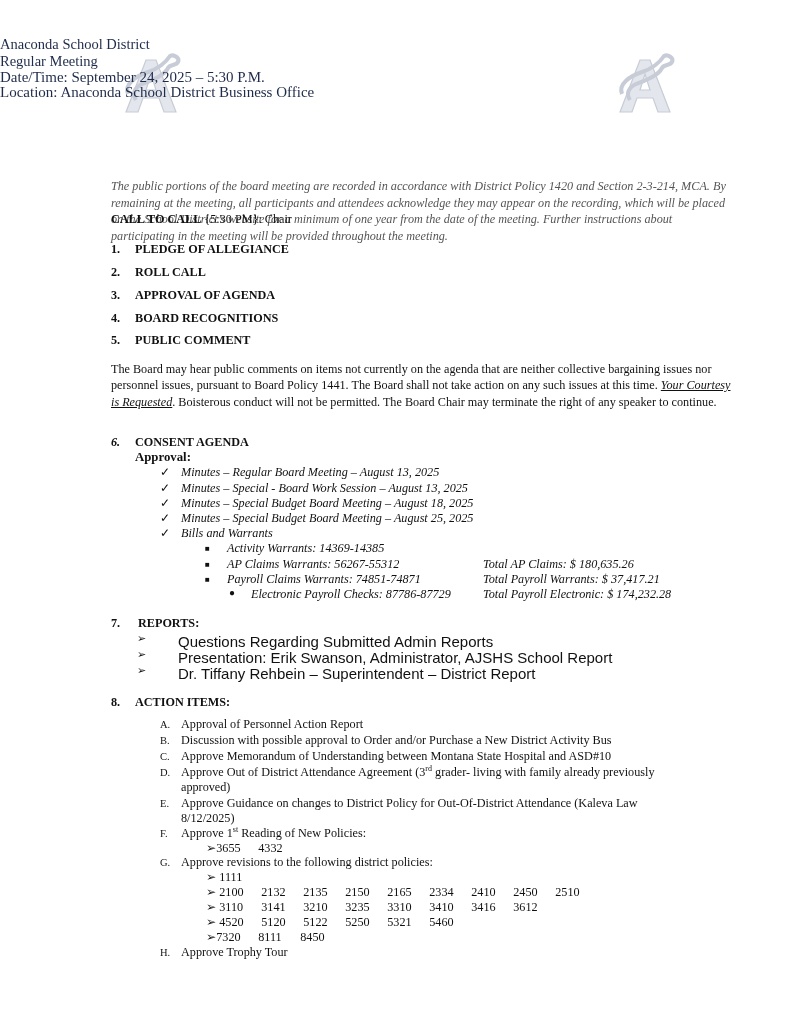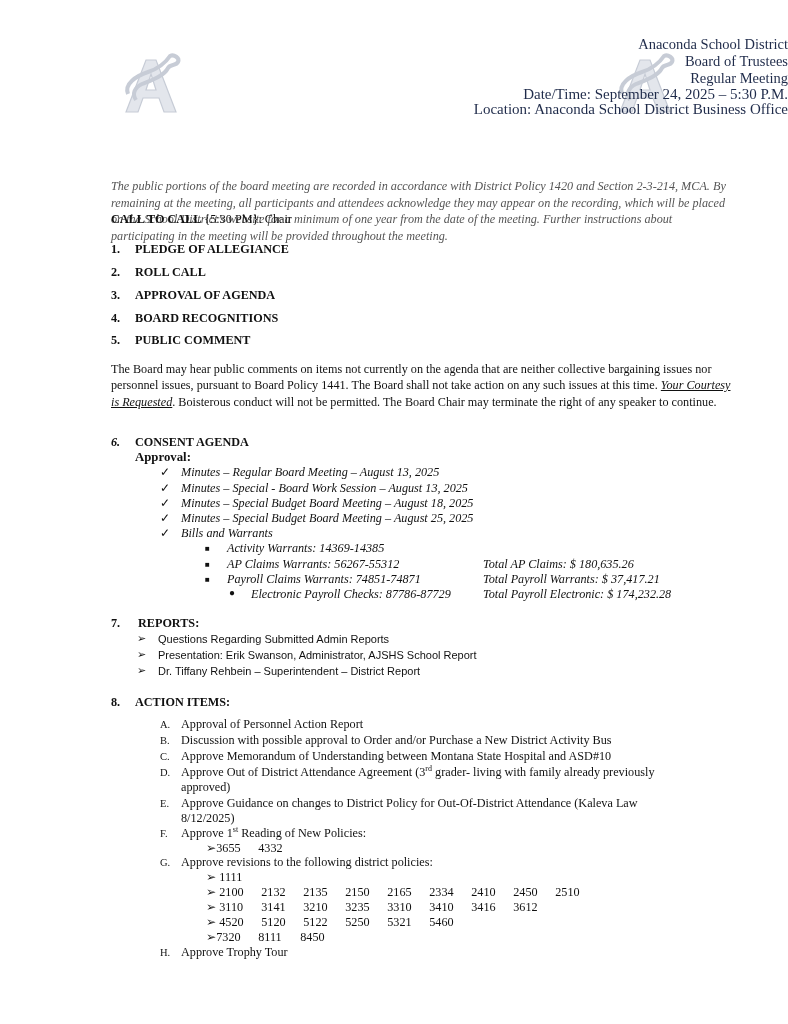--- a/index.html
+++ b/index.html
@@ -1,21 +1,21 @@
 <!DOCTYPE html>
 <html><head>
 <meta charset="utf-8">
 <style>
   html, body { margin: 0; padding: 0; background: #ffffff; }
   body { width: 788px; height: 1024px; position: relative; overflow: hidden;
          font-family: "Liberation Serif", "DejaVu Serif", serif; color: #111; }
   .page { position: absolute; left: 0; top: 0; width: 788px; height: 1024px; }
 
   
-  .hdr { position: absolute; left: 0; top: 36px; width: 788px; text-align: right; color: #1f2b4a; }
+  .hdr { position: absolute; left: 0; top: 36px; width: 788px; text-align: left; color: #1f2b4a; }
   .hdr .l1 { font-size: 14.5px; line-height: 17px; }
   .hdr .l2 { font-size: 15px; line-height: 15px; }
   .logo { position: absolute; top: 50px; width: 66px; height: 66px; }
   .logo.left { left: 118px; }
   .logo.right { left: 612px; }
 
   
   .notice { position: absolute; left: 111px; top: 130px; width: 620px; font-style: italic;
             color: #555; font-size: 12.2px; line-height: 16.5px; margin-top: 48px; }
 
@@ -28,21 +28,21 @@
   .sec-title { position: absolute; font-weight: bold; font-size: 12.2px; }
 
   .para { left: 111px; top: 354px; width: 620px; font-size: 12.2px; line-height: 16.3px; margin-top: 7px; }
   .para u { font-style: italic; }
 
   .check { position: absolute; font-size: 12px; }
   .citem { position: absolute; font-style: italic; font-size: 12.2px; }
   .sq { position: absolute; font-size: 8px; }
   .dot { position: absolute; font-size: 10px; }
 
-  .report-item { position: absolute; font-family: "Liberation Sans", "DejaVu Sans", sans-serif; font-size: 11px; }
+  .report-item { position: absolute; font-family: "Liberation Sans", "DejaVu Sans", sans-serif; font-size: 15px; margin-left: 20px; }
   .arrow { position: absolute; font-size: 11px; }
 
   .letter { position: absolute; font-size: 10.5px; }
   .aitem { position: absolute; font-size: 12.2px; }
   .pol-row { position: absolute; font-size: 12.2px; }
   .pol-row span.code { display: inline-block; width: 42px; }
   sup { font-size: 8px; line-height: 0; }
 </style>
 </head>
 <body>
@@ -57,21 +57,20 @@
   </svg>
   <svg class="logo right" viewBox="0 0 66 66">
     <g fill="#e3e6ec" stroke="#c7ccd6" stroke-width="1.2">
       <path d="M8 62 L28 10 L38 10 L58 62 L46 62 L41 48 L25 48 L20 62 Z M28 40 L38 40 L33 24 Z"></path>
       <path d="M10 44 C6 34 18 26 30 22 C42 18 48 12 52 6 C56 4 62 8 60 12 C58 16 52 14 50 18 C46 26 34 30 24 34 C16 38 14 44 18 50" fill="none" stroke-width="4"></path>
     </g>
   </svg>
 
   <div class="hdr">
     <div class="l1">Anaconda School District</div>
-    <div class="l1">Board of Trustees</div>
     <div class="l1">Regular Meeting</div>
     <div class="l2">Date/Time:  September 24, 2025 – 5:30 P.M.</div>
     <div class="l2">Location:  Anaconda School District Business Office</div>
   </div>
 
   <div class="notice">The public portions of the board meeting are recorded in accordance with District Policy 1420 and Section 2-3-214, MCA.  By remaining at the meeting, all participants and attendees acknowledge they may appear on the recording, which will be placed on the School District’s website for a minimum of one year from the date of the meeting.  Further instructions about participating in the meeting will be provided throughout the meeting.</div>
 
   <div class="abs call">
     <span class="b">CALL TO CALL</span><span> {5:30 PM}: Chair</span>
   </div>

